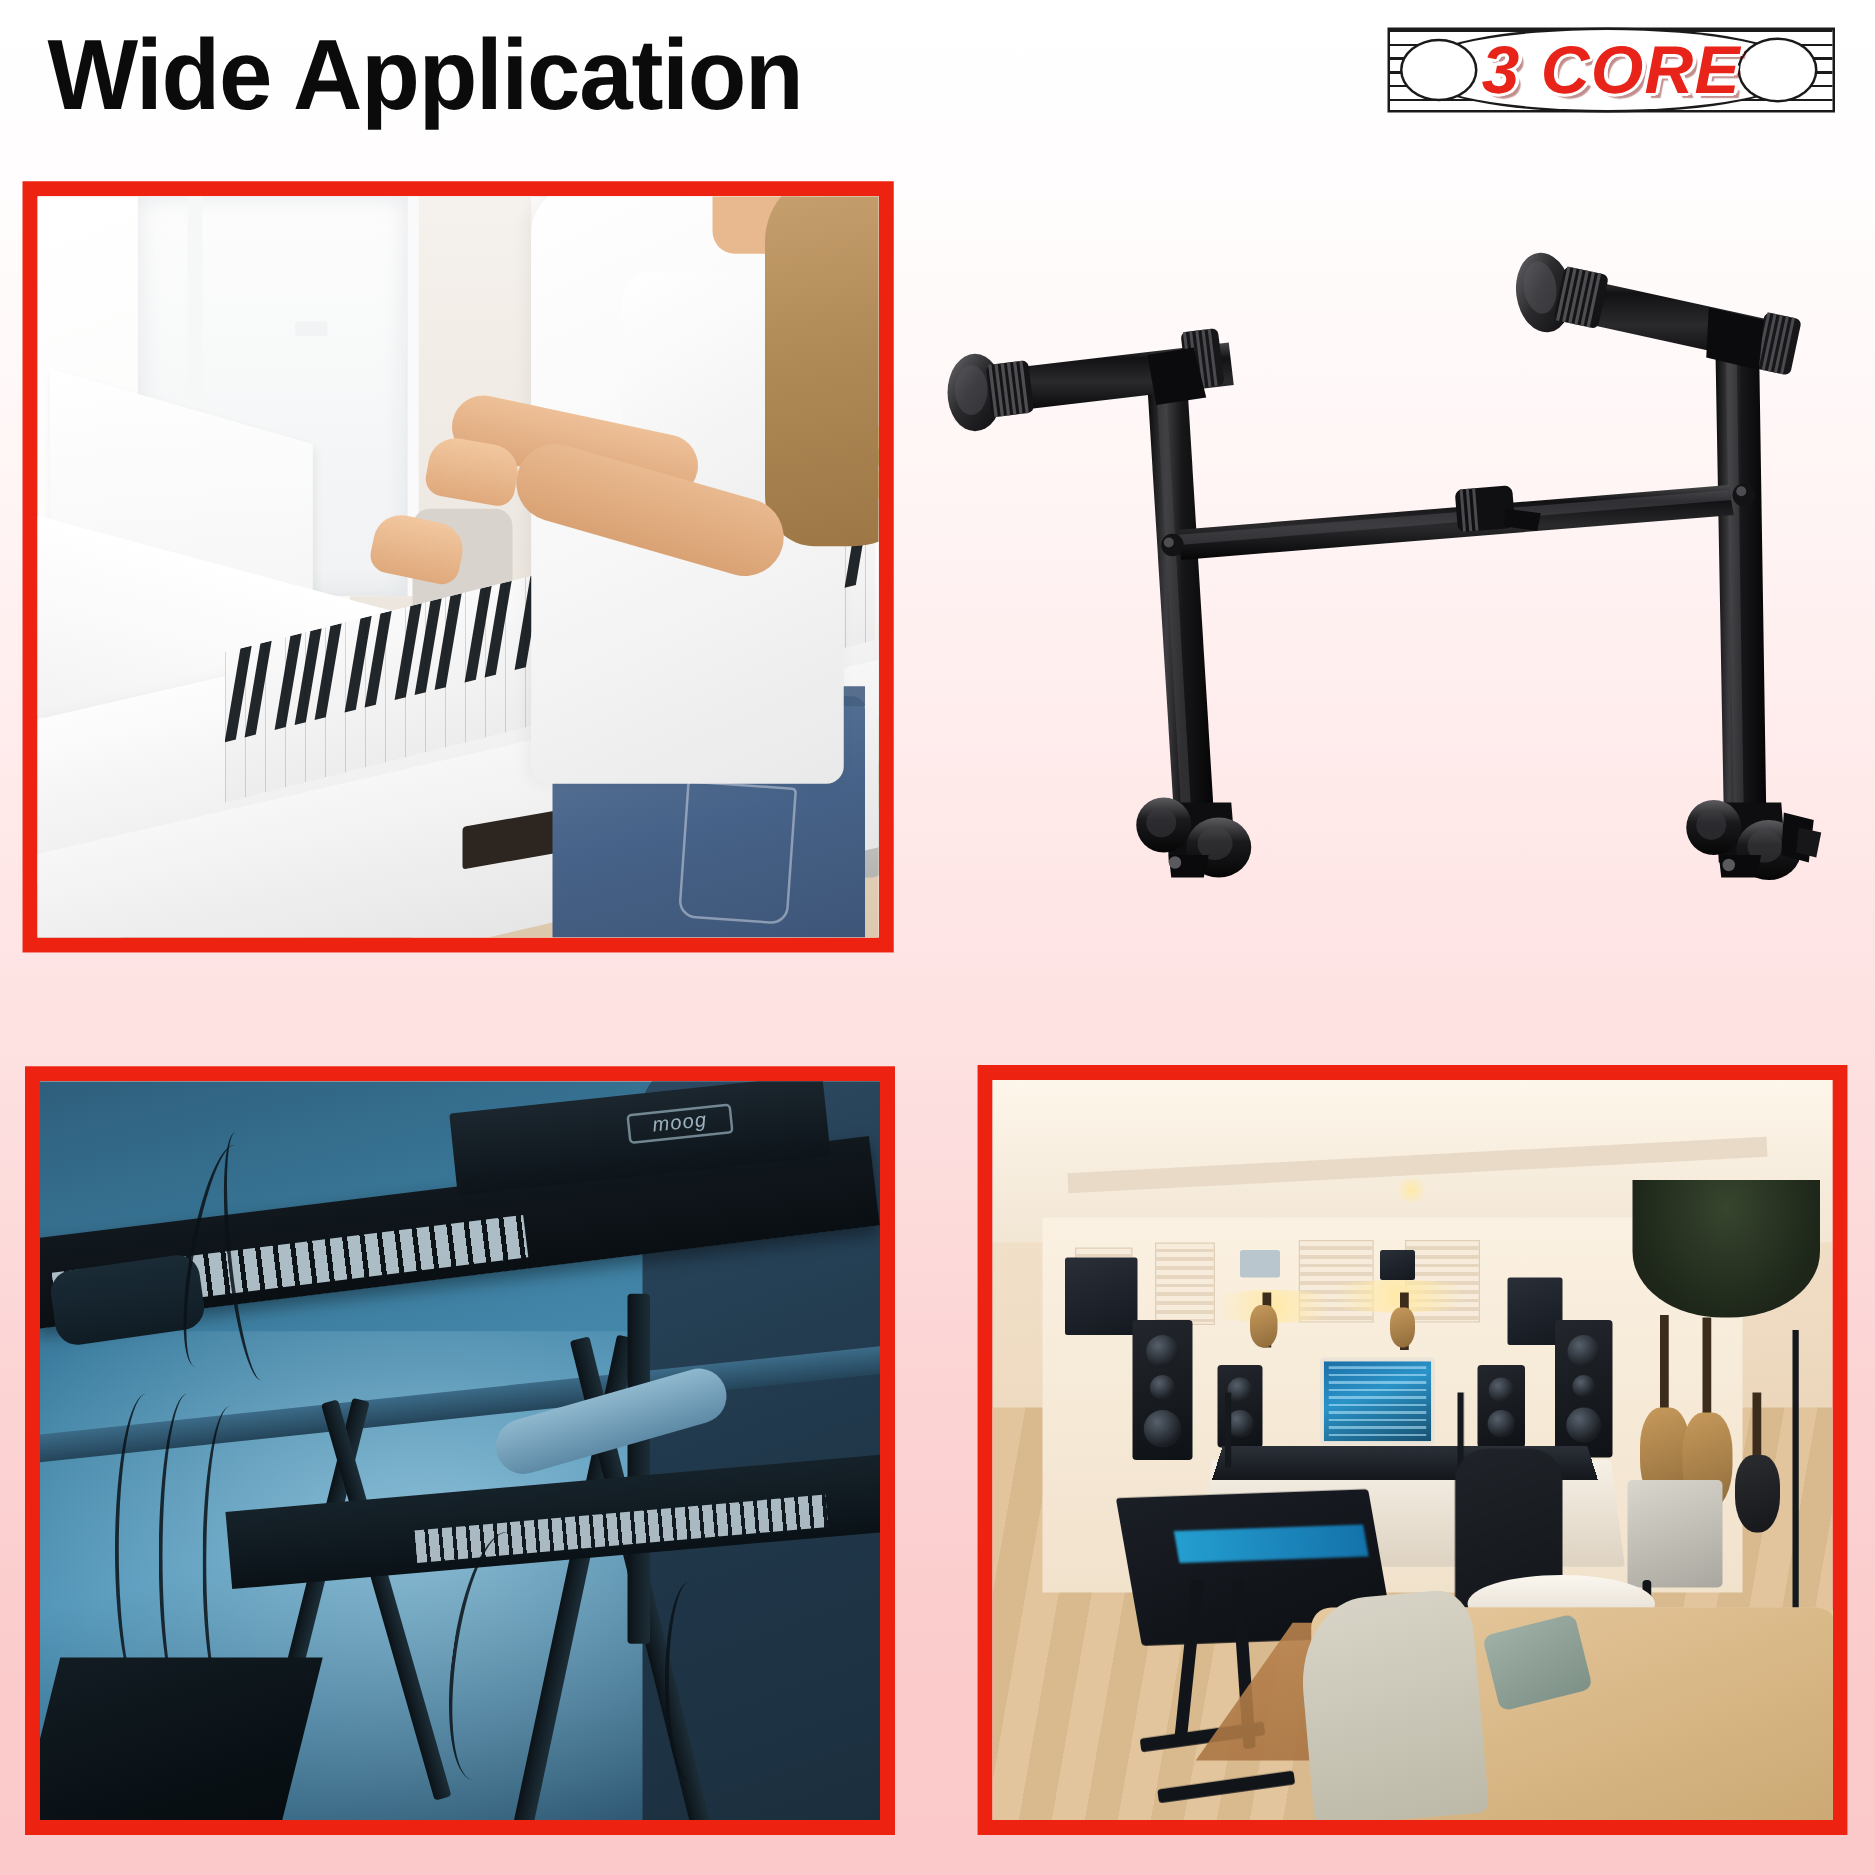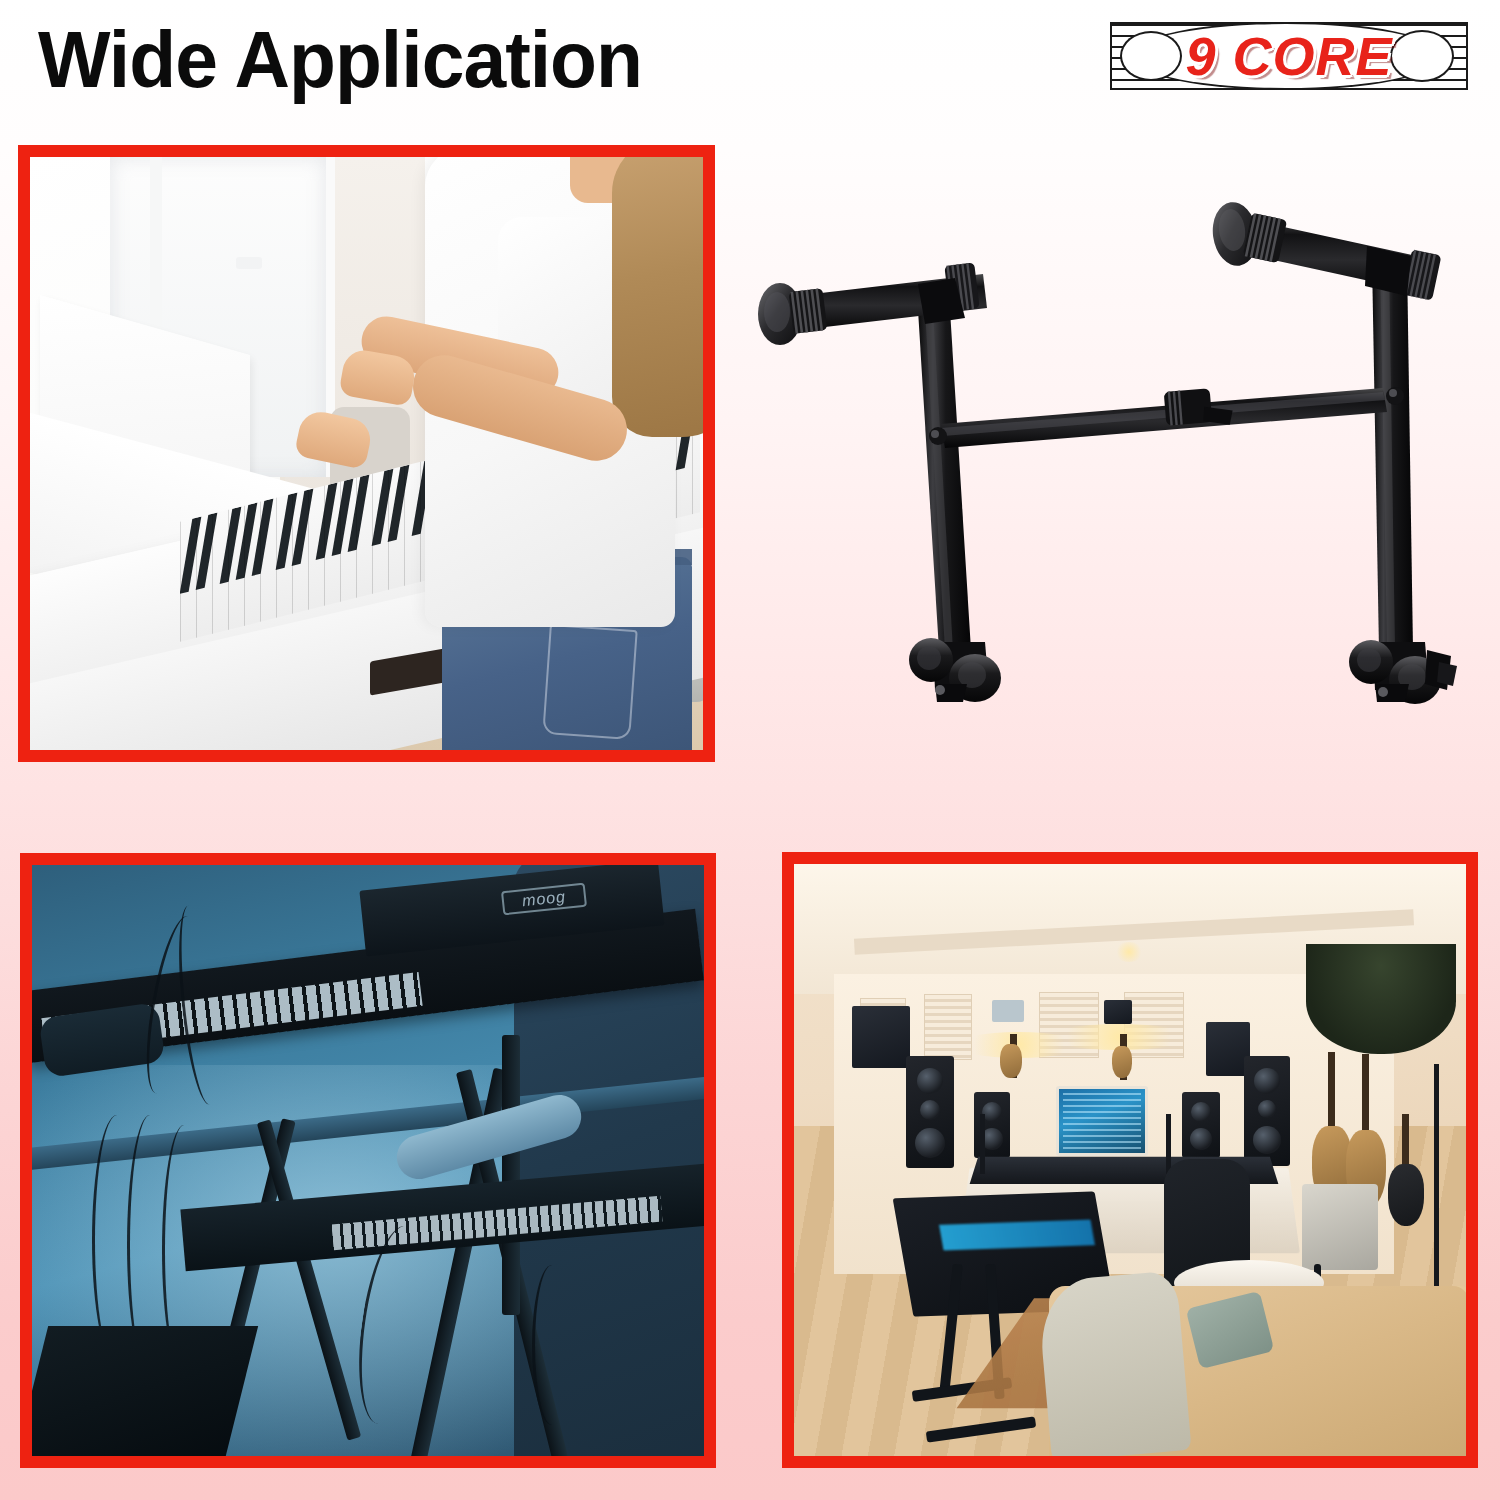--- a/index.html
+++ b/index.html
@@ -703,21 +703,21 @@
 </head>
 <body>
 
 <div id="header">
 
   <div id="page-title">Wide Application</div>
 
   <div id="brand-logo">
     <div id="logo-staff"></div>
     <div id="logo-bubble"></div>
-    <div id="logo-text">9 CORE</div>
+    <div id="logo-text">3 CORE</div>
   </div>
 </div>
 
 <div class="panel" id="panel-piano-home">
   <div class="photo" id="photo-piano-home">
 
     <div class="p1-room-bg"></div>
     <div class="p1-wall"></div>
     <div class="p1-window"></div>
     <div class="p1-window-bar"></div>

